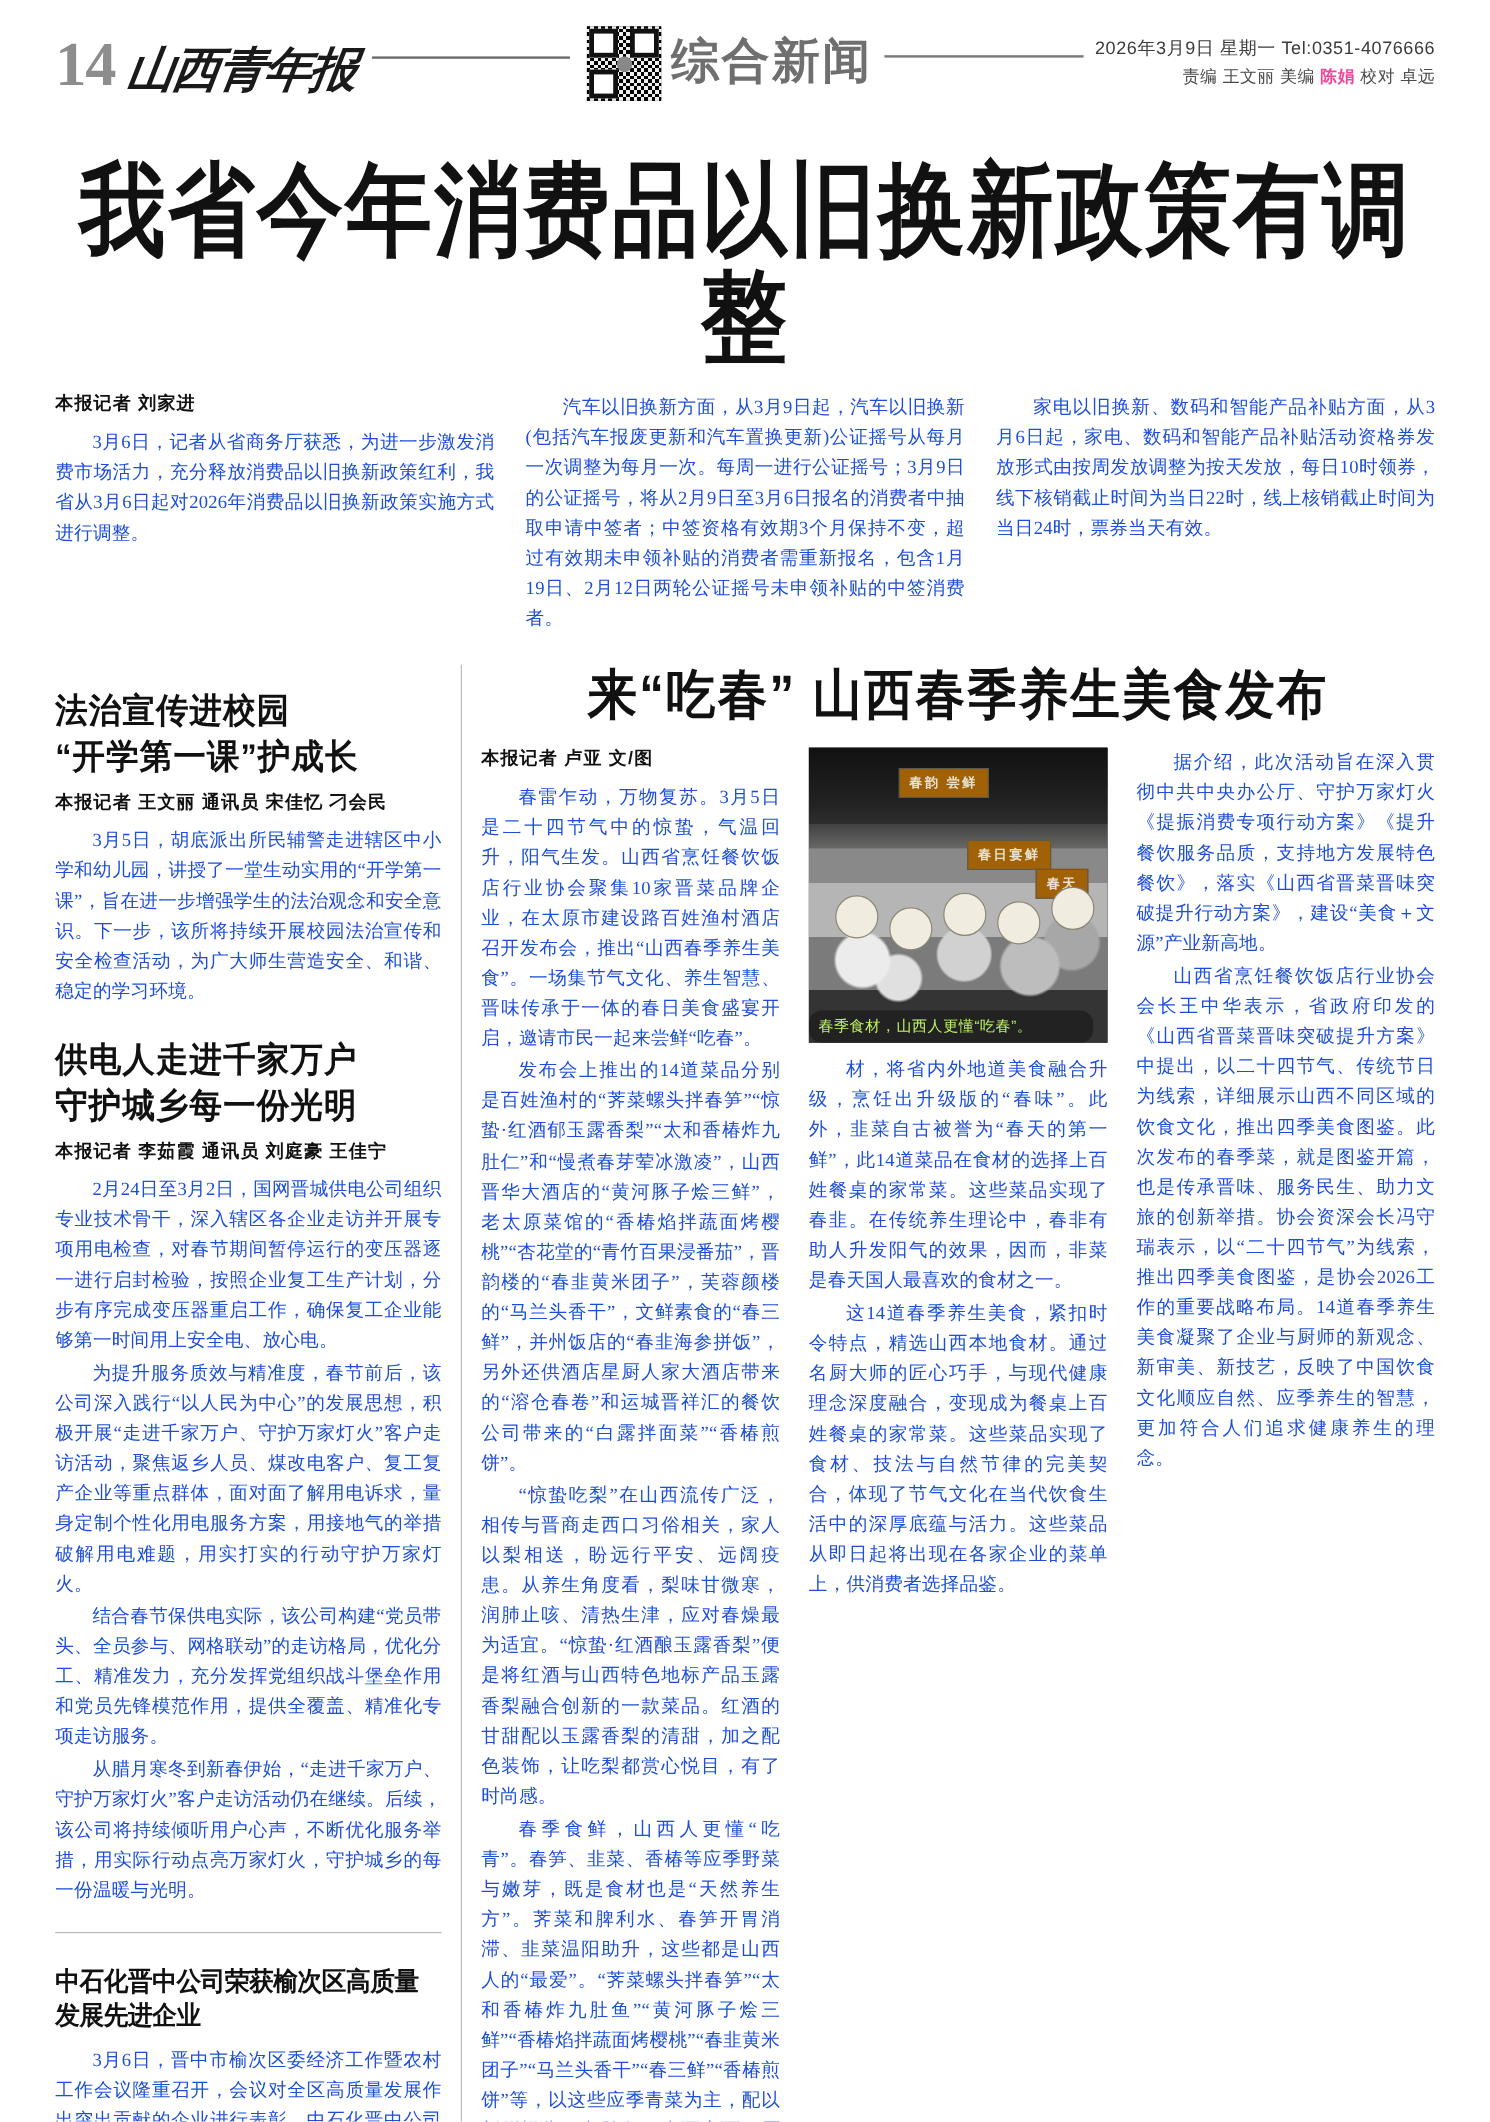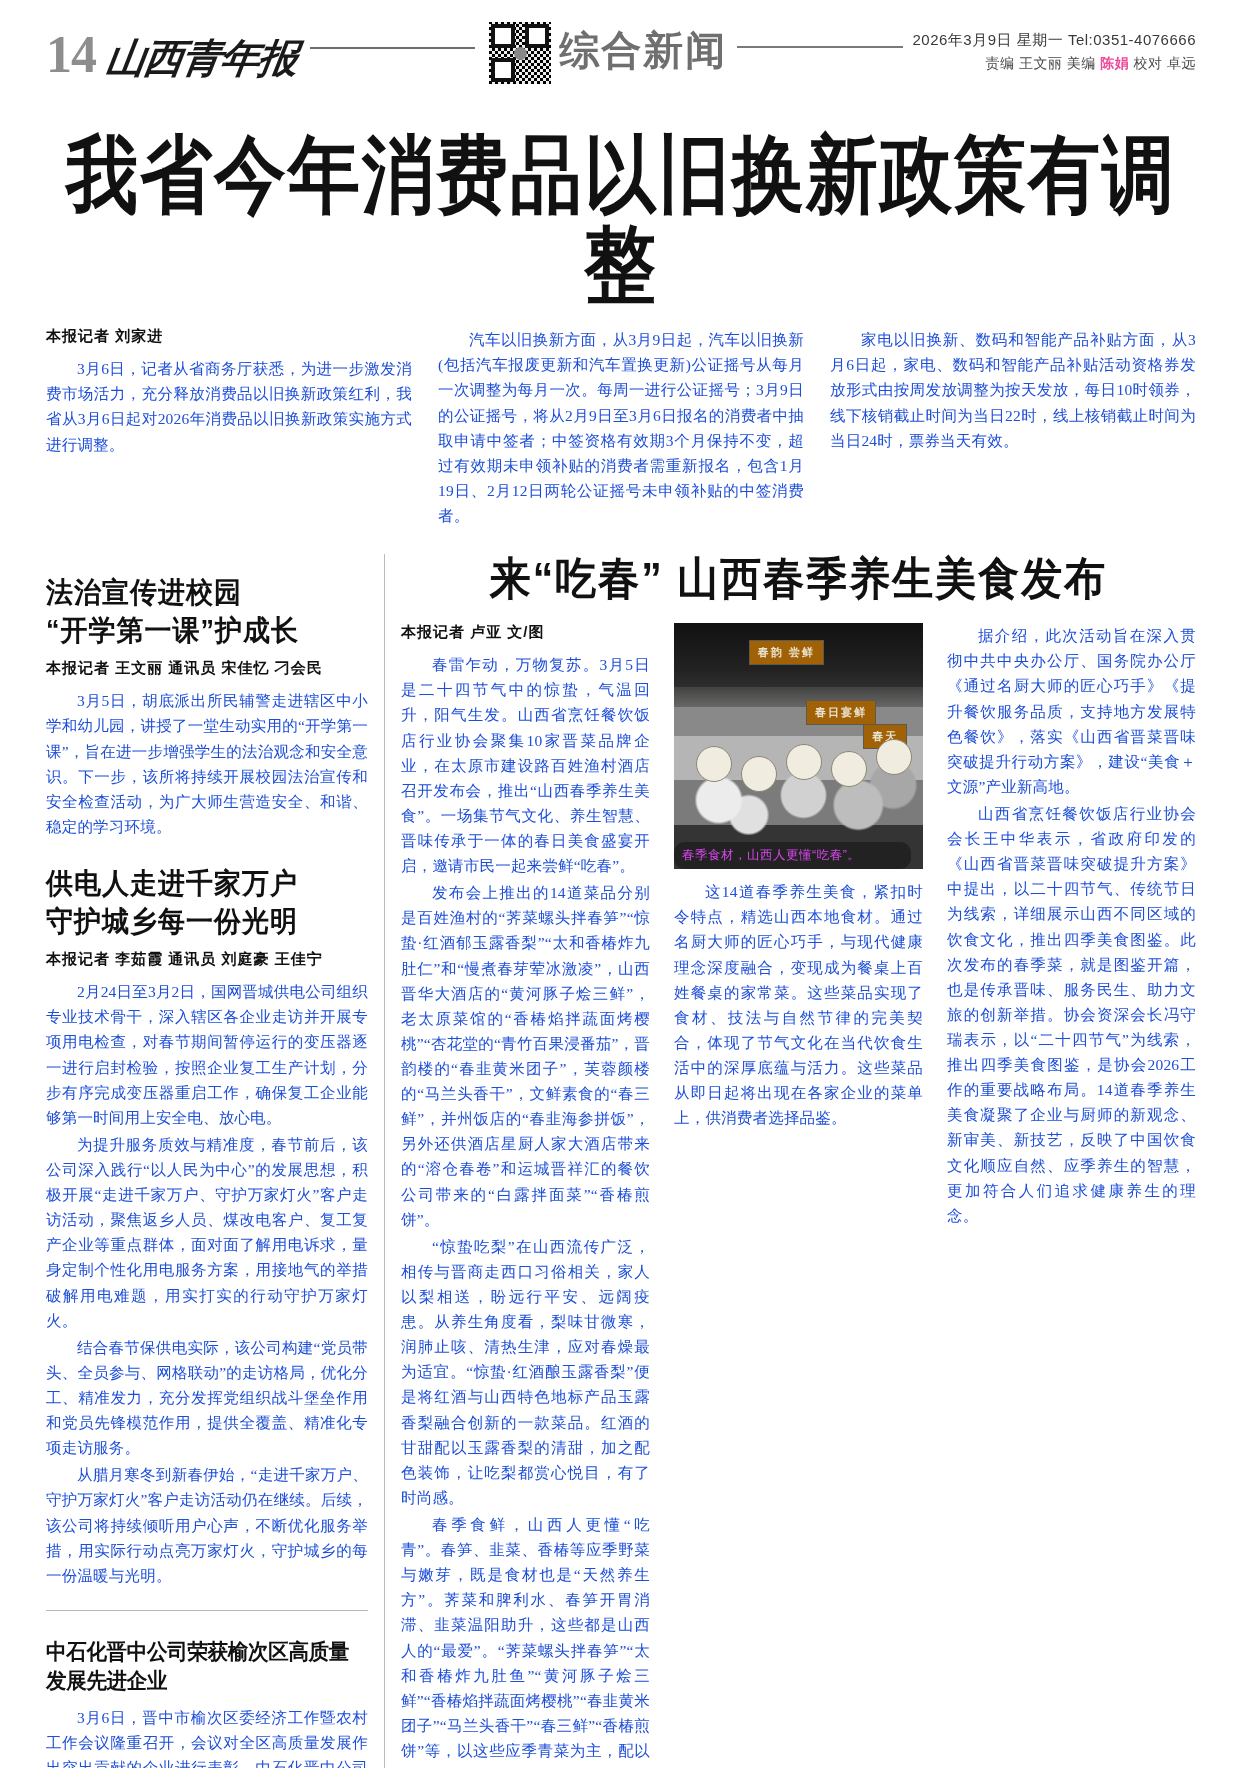--- a/index.html
+++ b/index.html
@@ -162,21 +162,21 @@
     background:#f0ece0;border:1px solid #8c8675;
   }
   .tag.t1{left:9%;top:50%;}
   .tag.t2{left:27%;top:54%;}
   .tag.t3{left:45%;top:49%;}
   .tag.t4{left:63%;top:52%;}
   .tag.t5{left:81%;top:47%;}
   .photo-caption{
     position:absolute;left:0;right:12px;bottom:0;
     background:rgba(20,20,20,.55);
-    color:#d946ef;
+    color:#bef264;
     font-family:"Liberation Sans",sans-serif;
     font-size:12.5px;letter-spacing:.5px;
     padding:5px 8px;box-sizing:border-box;border-radius:11px;
   }
 </style>
 </head>
 <body>
 
 <div class="page">
 
@@ -272,25 +272,26 @@
             <div class="sign s1">春韵 尝鲜</div>
             <div class="sign s2">春日宴鲜</div>
             <div class="sign s3">春天</div>
             <div class="tag t1"></div>
             <div class="tag t2"></div>
             <div class="tag t3"></div>
             <div class="tag t4"></div>
             <div class="tag t5"></div>
             <div class="photo-caption">春季食材，山西人更懂“吃春”。</div>
           </div>
+          <p class="body">材，将省内外地道美食融合升级，烹饪出升级版的“春味”。此外，韭菜自古被誉为“春天的第一鲜”，此14道菜品在食材的选择上百姓餐桌的家常菜。这些菜品实现了春韭。在传统养生理论中，春非有助人升发阳气的效果，因而，非菜是春天国人最喜欢的食材之一。</p>
           <p class="body">这14道春季养生美食，紧扣时令特点，精选山西本地食材。通过名厨大师的匠心巧手，与现代健康理念深度融合，变现成为餐桌上百姓餐桌的家常菜。这些菜品实现了食材、技法与自然节律的完美契合，体现了节气文化在当代饮食生活中的深厚底蕴与活力。这些菜品从即日起将出现在各家企业的菜单上，供消费者选择品鉴。</p>
         </div>
 
         <div class="fcol">
-          <p class="body">据介绍，此次活动旨在深入贯彻中共中央办公厅、国务院办公厅《通过名厨大师的匠心巧手》《提升餐饮服务品质，支持地方发展特色餐饮》，落实《山西省晋菜晋味突破提升行动方案》，建设“美食＋文源”产业新高地。</p>
+          <p class="body">据介绍，此次活动旨在深入贯彻中共中央办公厅、守护万家灯火《提振消费专项行动方案》《提升餐饮服务品质，支持地方发展特色餐饮》，落实《山西省晋菜晋味突破提升行动方案》，建设“美食＋文源”产业新高地。</p>
           <p class="body">山西省烹饪餐饮饭店行业协会会长王中华表示，省政府印发的《山西省晋菜晋味突破提升方案》中提出，以二十四节气、传统节日为线索，详细展示山西不同区域的饮食文化，推出四季美食图鉴。此次发布的春季菜，就是图鉴开篇，也是传承晋味、服务民生、助力文旅的创新举措。协会资深会长冯守瑞表示，以“二十四节气”为线索，推出四季美食图鉴，是协会2026工作的重要战略布局。14道春季养生美食凝聚了企业与厨师的新观念、新审美、新技艺，反映了中国饮食文化顺应自然、应季养生的智慧，更加符合人们追求健康养生的理念。</p>
         </div>
       </div>
 
     </div>
   </div>
 
 </div>
 
 </body></html>

